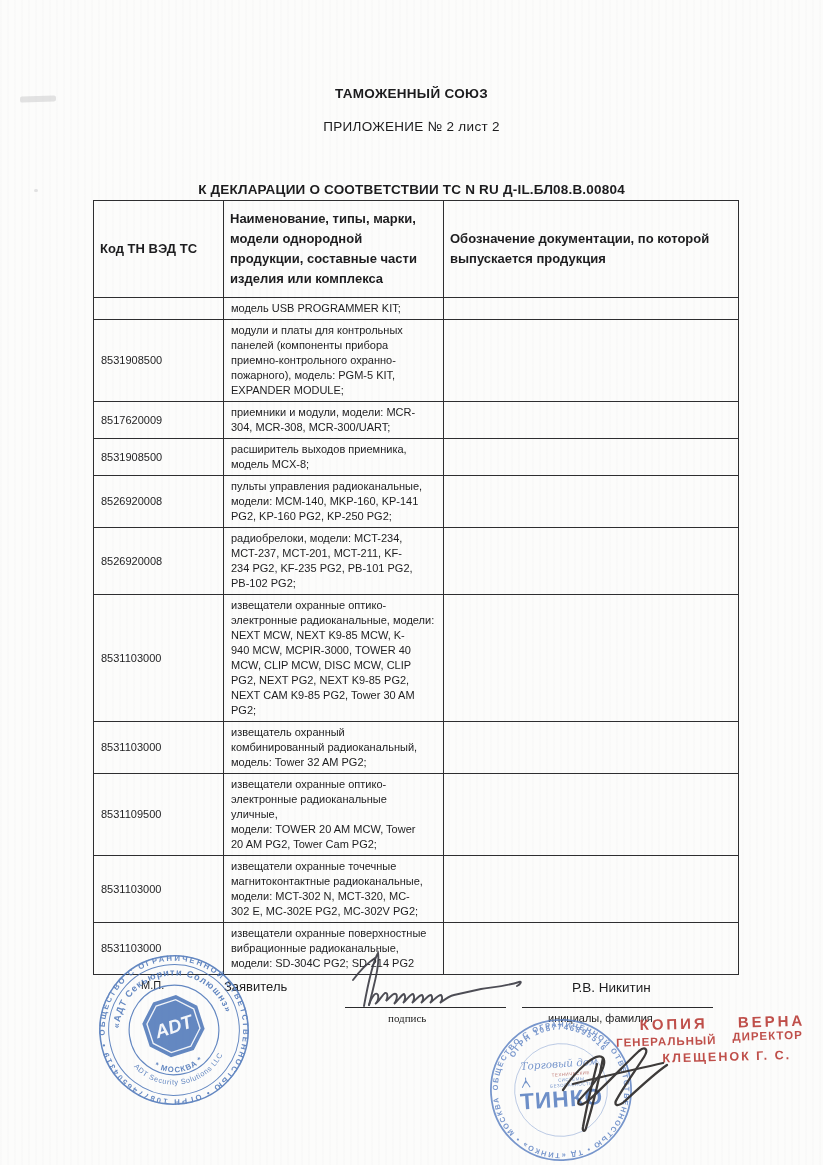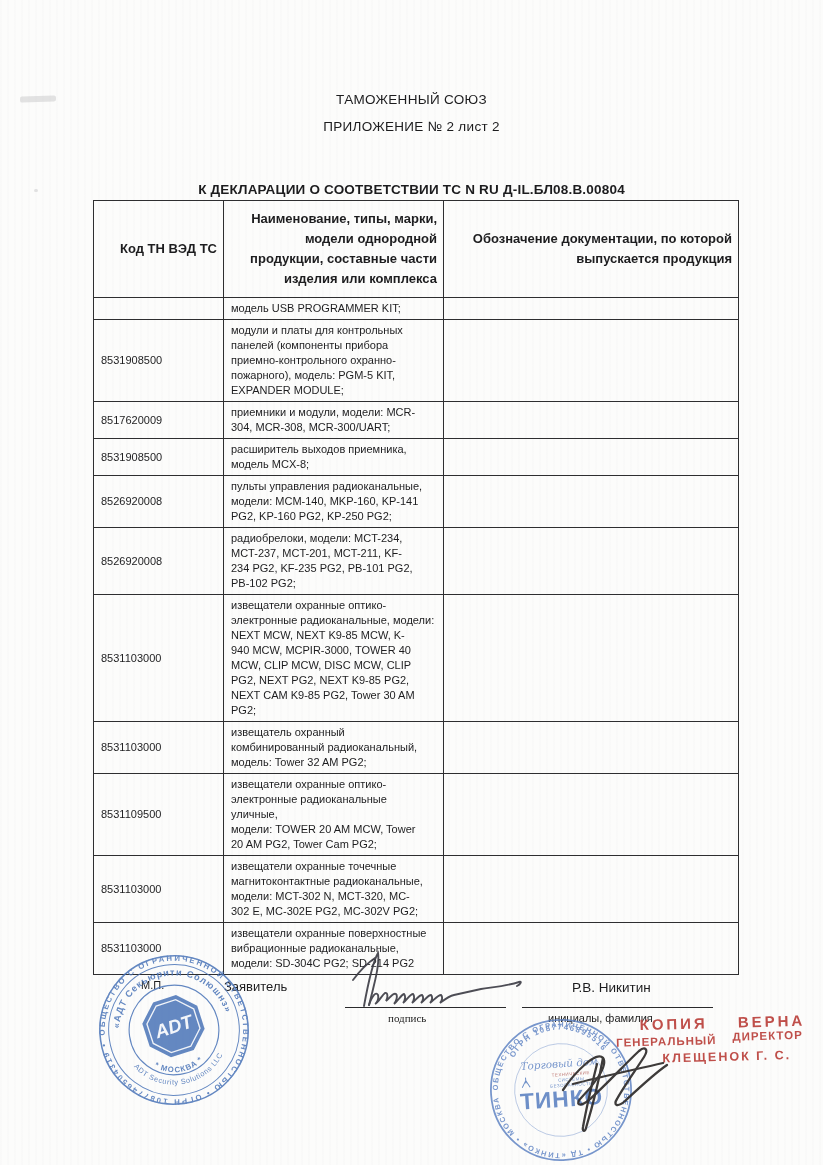--- a/index.html
+++ b/index.html
@@ -1,27 +1,27 @@
 <!DOCTYPE html>
 <html><head>
 <meta charset="utf-8">
 <style>
   html,body{margin:0;padding:0;}
   body{width:823px;height:1165px;background:#e9e8e6;font-family:"Liberation Sans",sans-serif;}
   .page{position:relative;width:823px;height:1165px;background:#fcfcfb;overflow:hidden;
         background-image:repeating-linear-gradient(90deg,rgba(200,200,205,.05) 0 2px,rgba(255,255,255,0) 2px 7px);}
   
   .doc-titles{position:absolute;left:0;top:0;width:100%;text-align:center;color:#1c1c1e;}
-  .doc-titles .t1{position:absolute;left:0;right:0;top:86px;font-size:13.5px;font-weight:normal;letter-spacing:.3px;margin-top:6px;}
+  .doc-titles .t1{position:absolute;left:0;right:0;top:86px;font-size:13.5px;font-weight:bold;letter-spacing:.3px;}
   .doc-titles .t2{position:absolute;left:0;right:0;top:119px;font-size:13.5px;font-weight:normal;letter-spacing:.3px;}
   .doc-titles .t3{position:absolute;left:0;right:0;top:152px;font-size:13.5px;font-weight:bold;letter-spacing:.2px;margin-top:30px;}
   
   table.products{position:absolute;left:93px;top:200px;width:645px;border-collapse:collapse;table-layout:fixed;color:#1d1d1f;}
   table.products th,table.products td{border:1.5px solid #2e2e30;white-space:pre-line;overflow:hidden;}
-  table.products th{height:92px;font-size:13px;font-weight:bold;text-align:right;vertical-align:middle;line-height:20px;padding:2px 6px;}
+  table.products th{height:92px;font-size:13px;font-weight:bold;text-align:left;vertical-align:middle;line-height:20px;padding:2px 6px;}
   table.products td{font-size:11px;line-height:15px;padding:3px 7px;vertical-align:middle;}
   td.code{font-size:12px;padding-left:13px;}
   
   .lbl{position:absolute;color:#1c1c1e;}
   .sig-line{position:absolute;height:0;border-top:1.6px solid #2a2a2c;}
   .caption{font-size:11px;color:#222;}
   
   .stamp{position:absolute;}
   .copy-stamp{position:absolute;left:612px;top:1014px;width:215px;color:#bf4f4a;transform:rotate(-1.5deg);font-weight:bold;}
   .copy-stamp .l1{display:flex;gap:30px;margin-left:28px;font-size:15px;letter-spacing:3px;}

